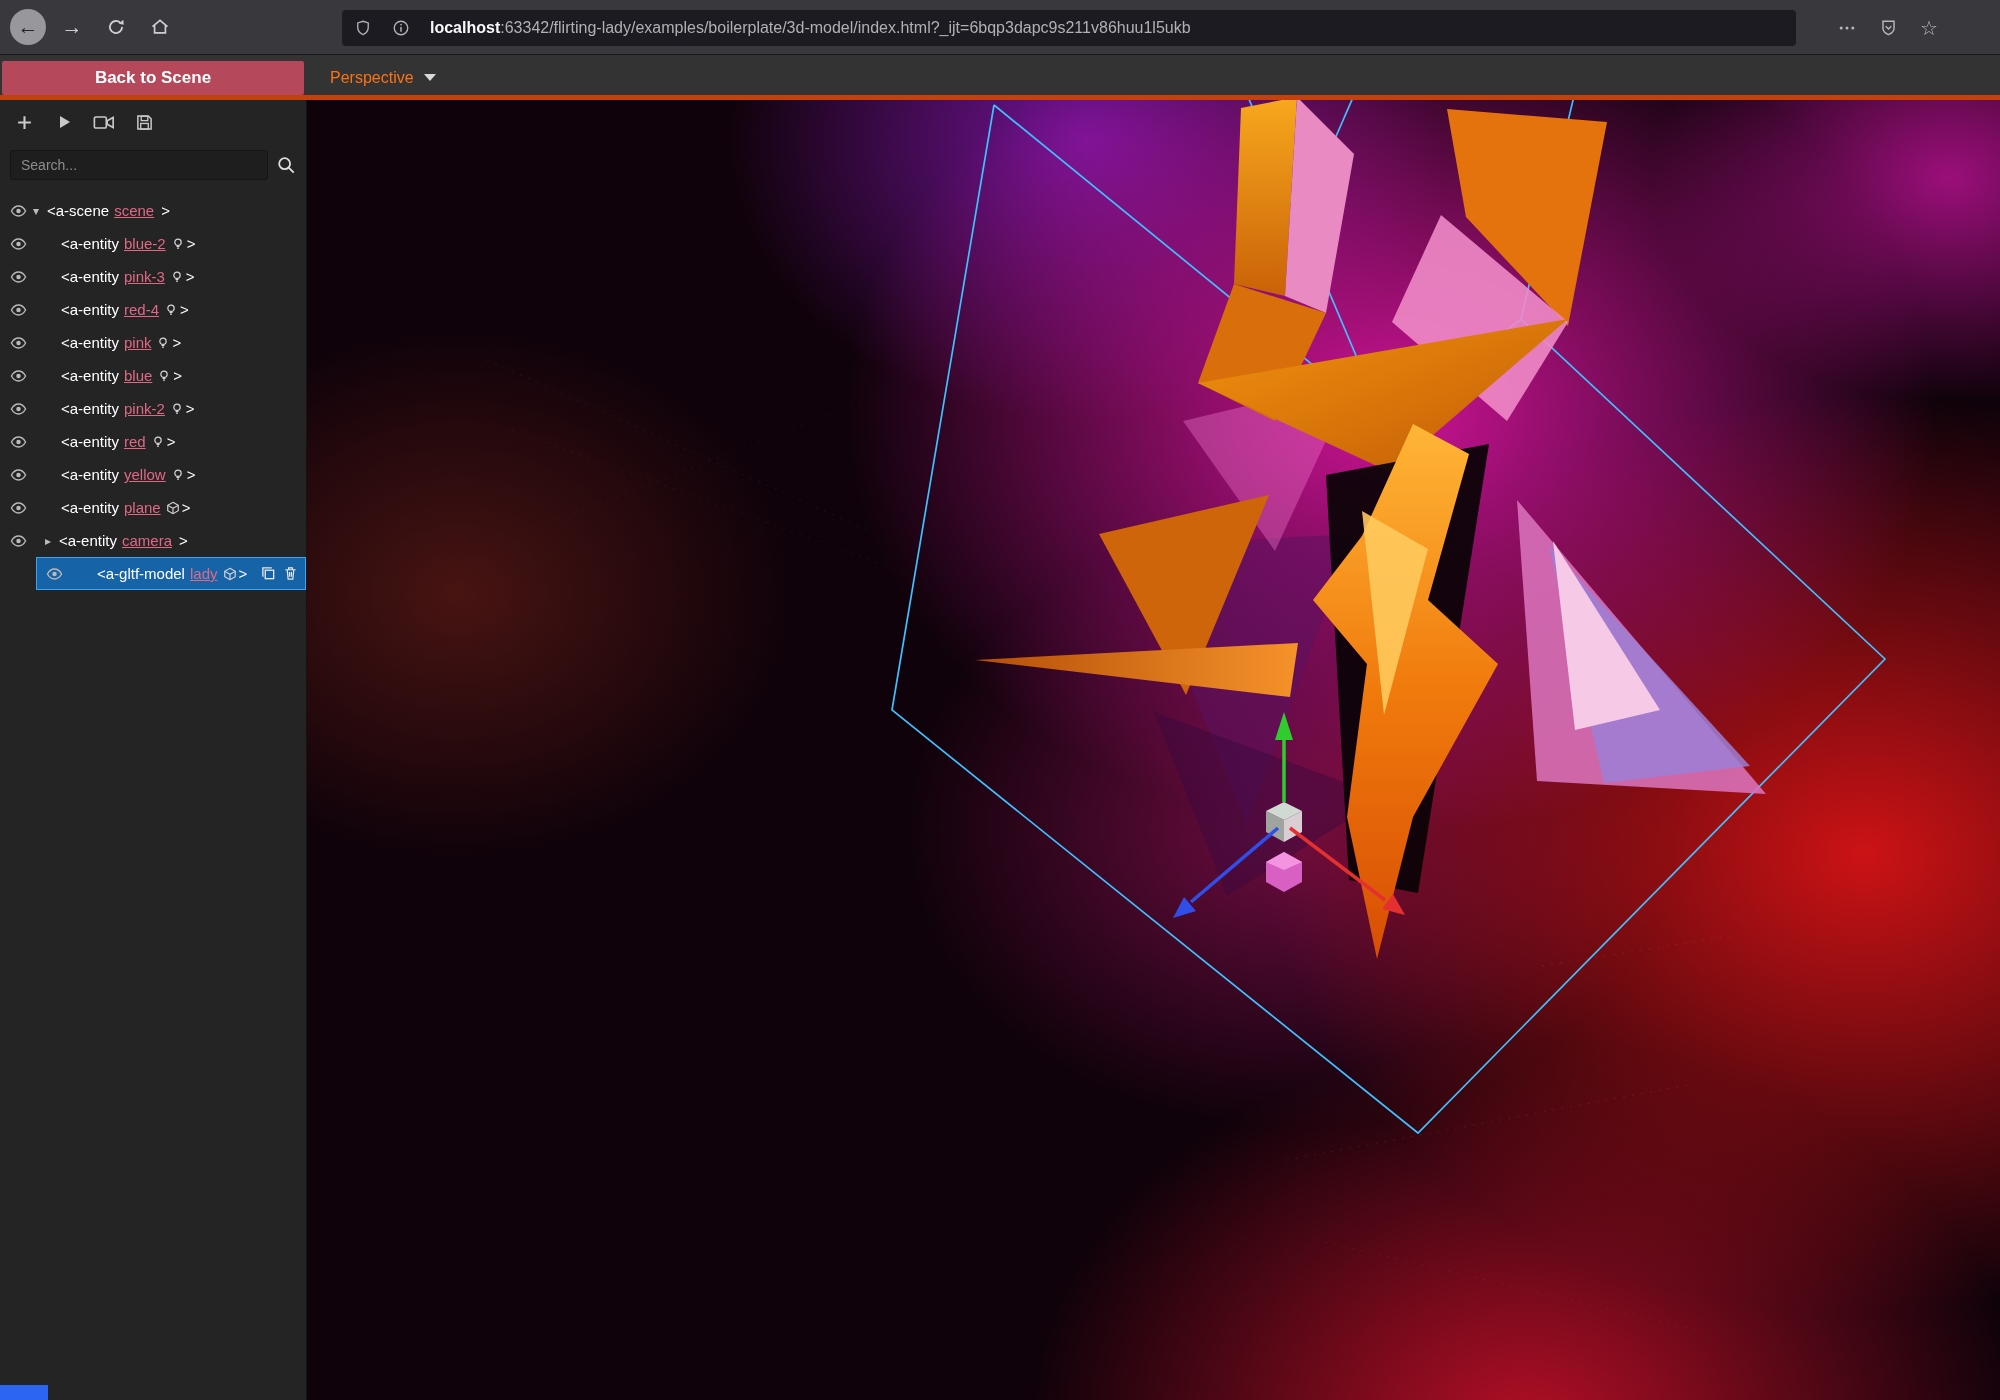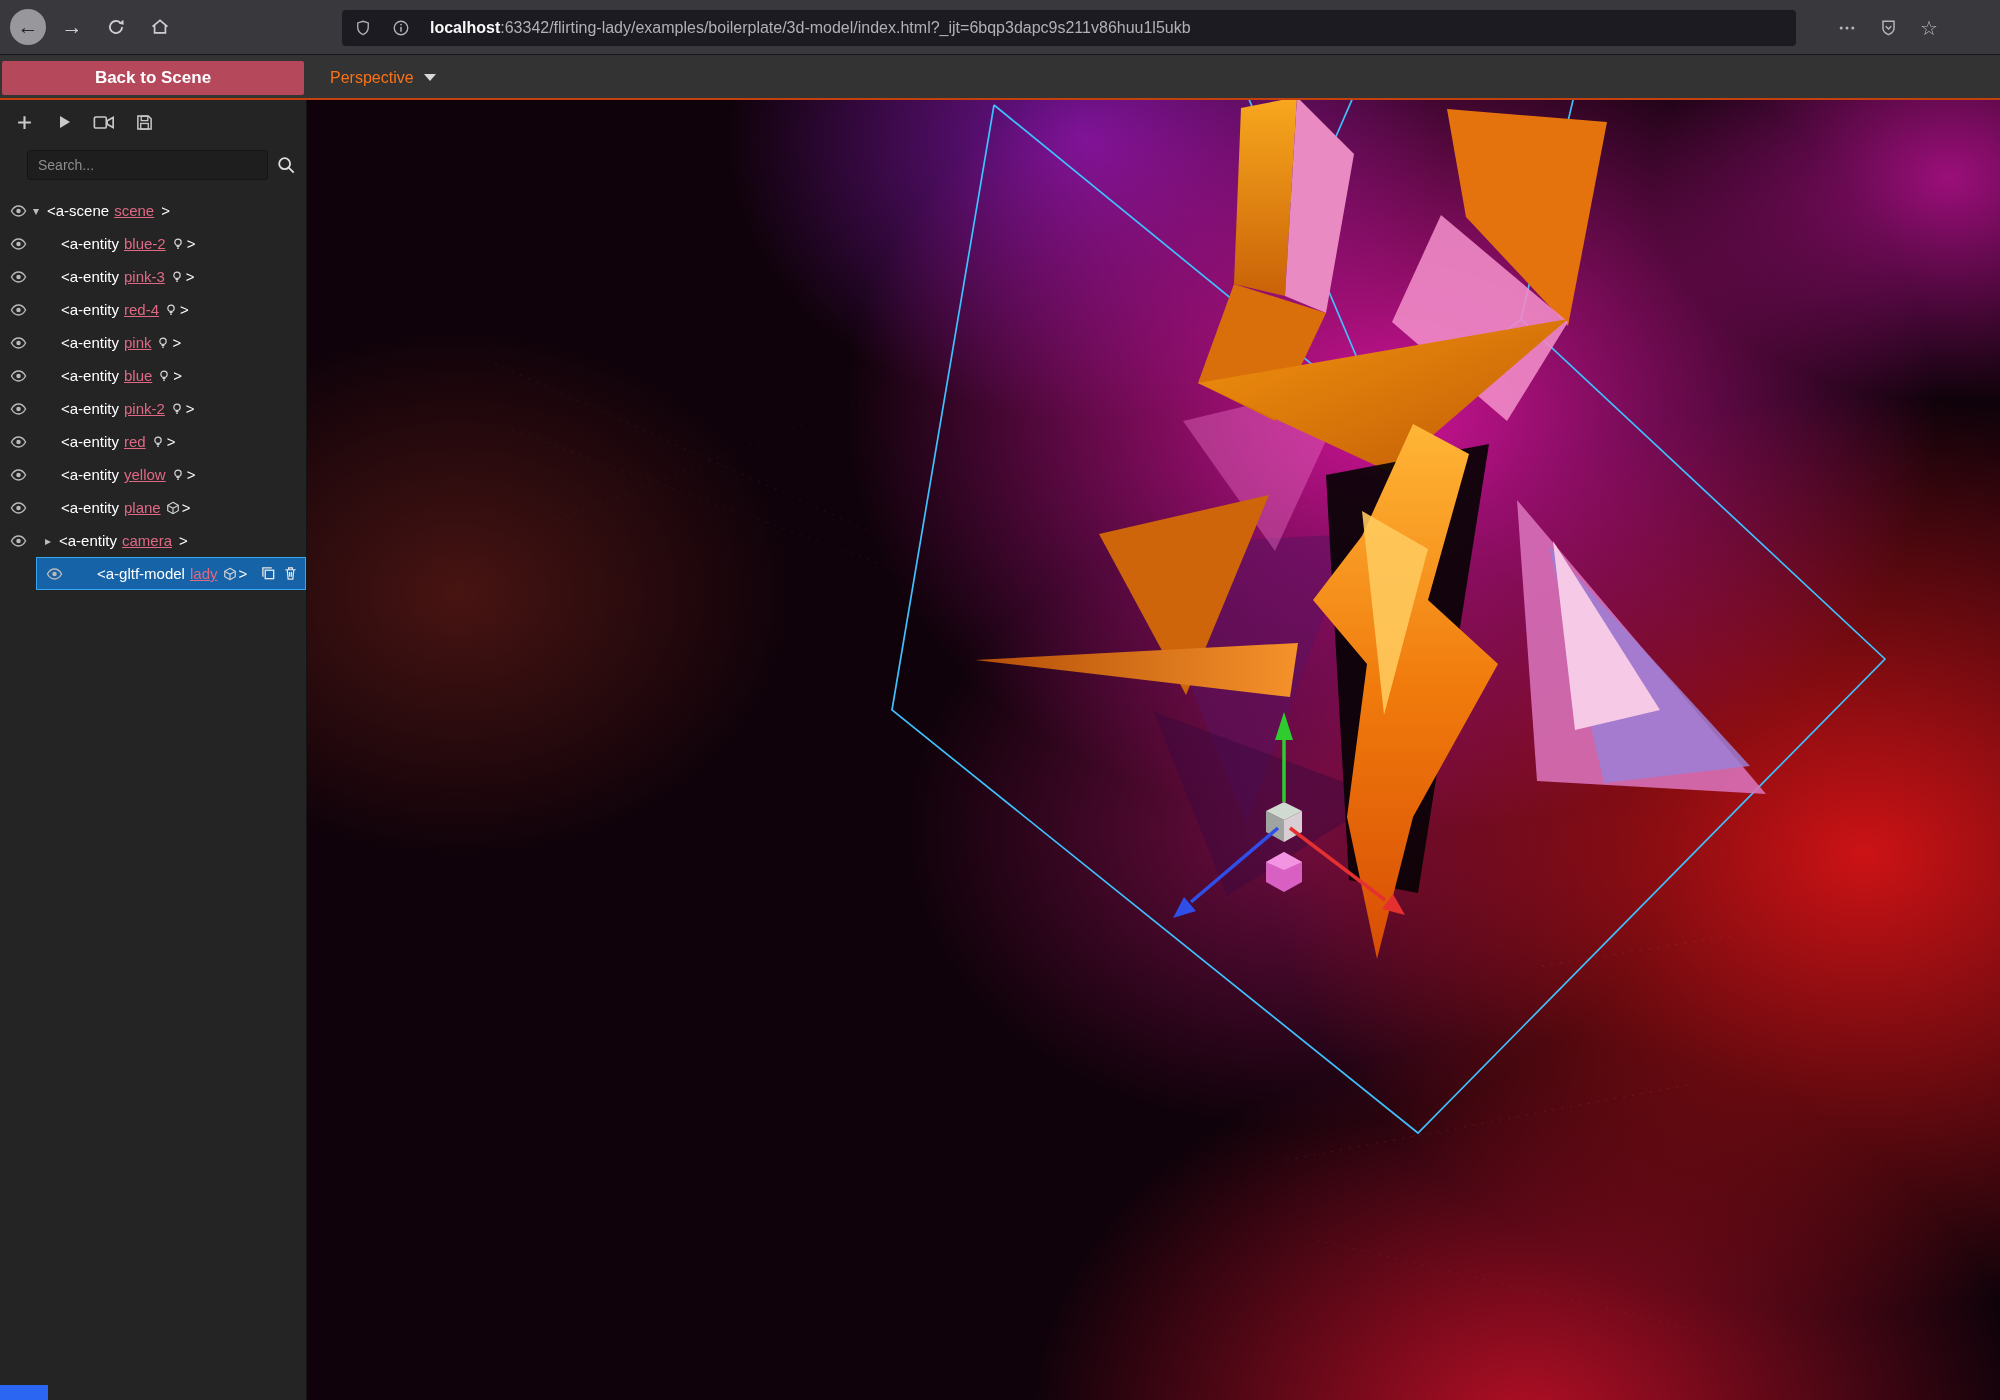--- a/index.html
+++ b/index.html
@@ -16,21 +16,21 @@
   .urlbar{position:absolute;left:342px;top:10px;width:1454px;height:36px;background:#1c1b22;
           border-radius:4px;display:flex;align-items:center;padding:3px 12px;gap:20px;}
   .urlbar .ic{display:flex;align-items:center;}
   .url-text{font-size:16px;color:#b1b1b5;white-space:nowrap;overflow:hidden;}
   .url-text .host{color:#f9f9fa;font-weight:bold;}
   .chrome-right{position:absolute;right:62px;top:0;height:55px;display:flex;align-items:center;gap:22px;}
   .chrome-right .ic{display:flex;align-items:center;color:#b8b8bc;font-size:20px;}
 
   
   .insp-bar{position:absolute;left:0;top:55px;width:2000px;height:45px;background:#333333;
-            border-bottom:2px solid #c2410c;}
+            border-bottom:5px solid #c2410c;}
   .back-scene{position:absolute;left:2px;top:6px;width:302px;height:34px;background:var(--back-button-bg,#b5485b);
               color:#fff;font-weight:bold;font-size:17px;border:none;border-radius:2px;
               display:flex;align-items:center;justify-content:center;cursor:pointer;
               font-family:"Liberation Sans",sans-serif;}
   .perspective{position:absolute;left:330px;top:0;height:45px;display:flex;align-items:center;gap:10px;
                color:#f97316;font-size:16px;cursor:pointer;}
   .chev{width:0;height:0;border-left:6px solid transparent;border-right:6px solid transparent;
         border-top:7px solid #d8d8d8;}
   .entity-bar{position:absolute;left:307px;top:55px;width:1693px;height:45px;display:flex;
               align-items:center;justify-content:center;gap:6px;pointer-events:none;}
@@ -39,21 +39,21 @@
   .insp-right{position:absolute;right:12px;top:55px;height:45px;display:flex;align-items:center;gap:16px;}
   .move-btn{width:38px;height:38px;background:var(--move-button-bg,#1b9ce6);border-radius:3px;
             display:flex;align-items:center;justify-content:center;cursor:pointer;}
   .bar-ic{display:flex;align-items:center;cursor:pointer;}
 
   
   .sidebar{position:absolute;left:0;top:100px;width:307px;height:1300px;background:#242424;
            border-right:1px solid #141414;display:flex;flex-direction:column;}
   .side-toolbar{height:44px;display:flex;align-items:center;padding-left:10px;gap:12px;}
   .tool-btn{width:28px;height:28px;display:flex;align-items:center;justify-content:center;cursor:pointer;}
-  .search-row{height:38px;margin:2px 10px 0 27px;display:flex;align-items:center;gap:8px;}
+  .search-row{height:38px;margin:2px 10px 0 10px;display:flex;align-items:center;gap:8px;}
   .search-row input{flex:1;height:30px;background:#1e1e1e;border:1px solid #151515;border-radius:3px;
                     color:#cccccc;font-size:14px;padding:0 10px;outline:none;
                     font-family:"Liberation Sans",sans-serif;}
   .search-row input::placeholder{color:#8d8d8d;}
   .tree{margin-top:10px;}
   .row{height:33px;display:flex;align-items:center;padding:0 6px 0 10px;font-size:15px;cursor:pointer;}
   .row .eye{width:17px;margin-right:6px;display:flex;align-items:center;}
   .row .spacer{display:inline-block;height:1px;}
   .row .caret{color:#bdbdbd;font-size:12px;width:14px;}
   .row .tag{color:#ffffff;margin-right:5px;white-space:nowrap;}

